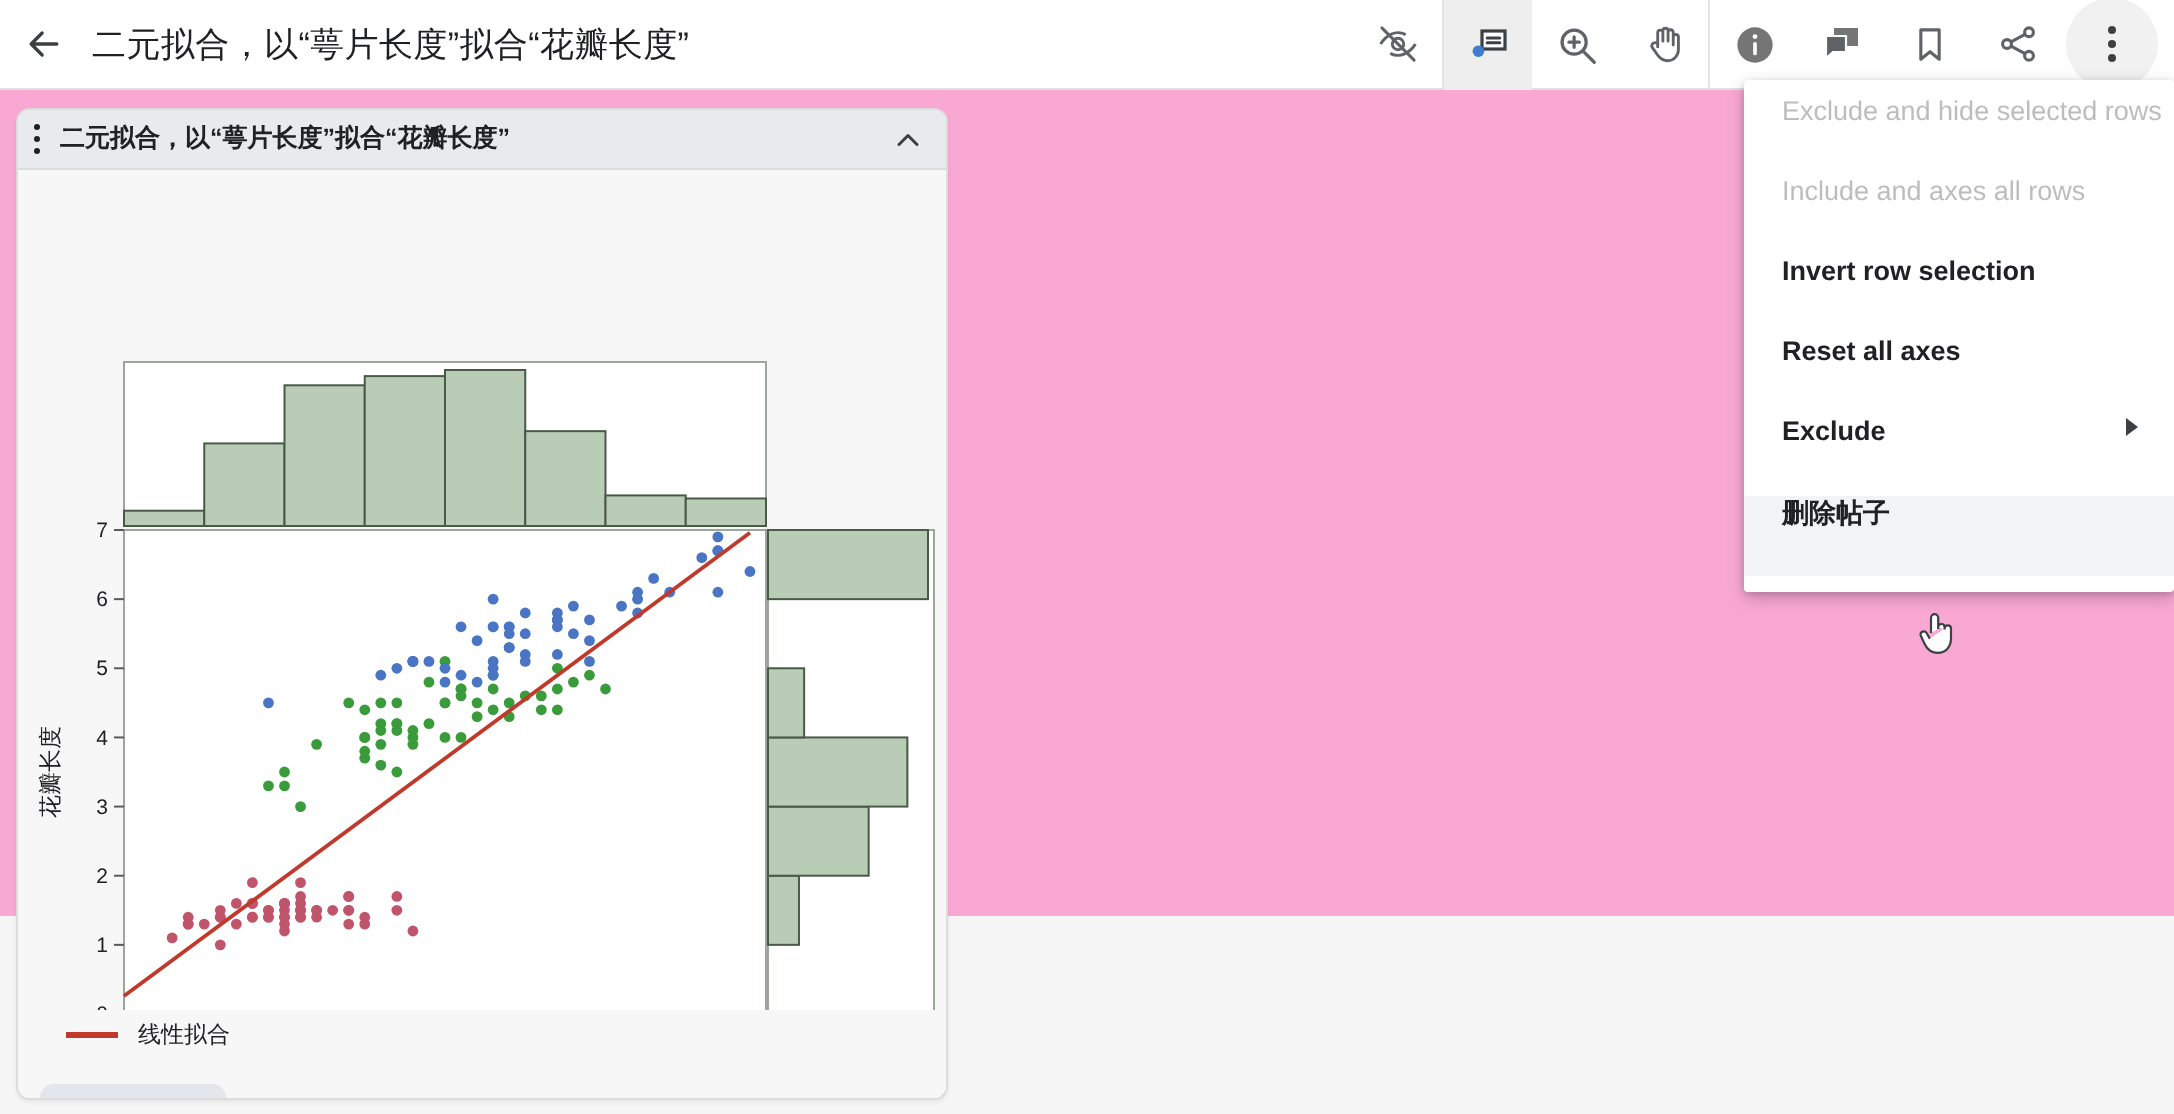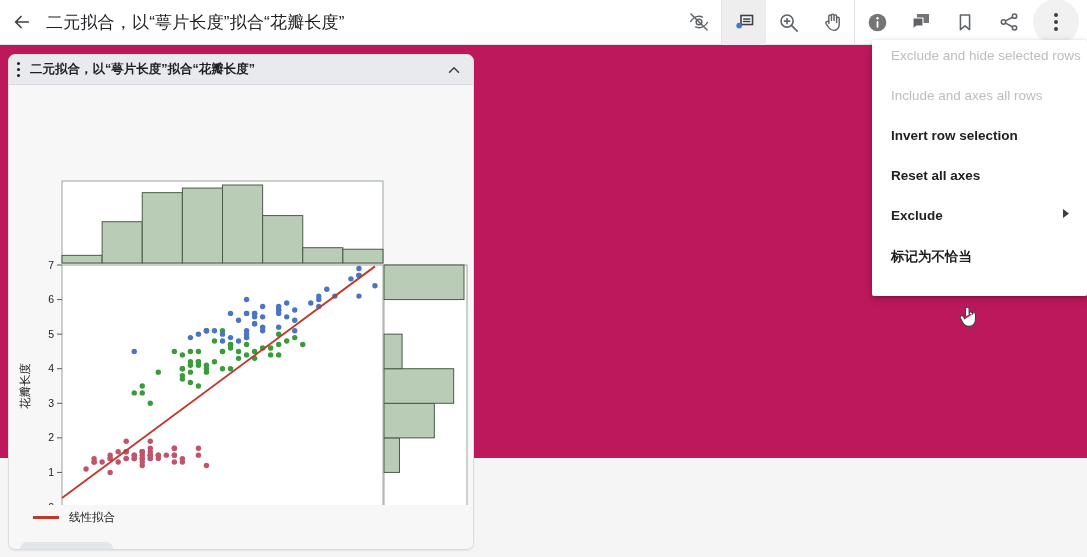--- a/index.html
+++ b/index.html
@@ -3,21 +3,21 @@
 <meta charset="utf-8">
 <style>
   * { box-sizing: border-box; }
   html, body {
     margin: 0; padding: 0;
     width: 1087px; height: 557px;
     overflow: hidden;
     background: #f5f5f5;
     font-family: "Liberation Sans", "DejaVu Sans", sans-serif;
   }
-  #app { position: relative; width: 1087px; height: 458px; background: #be185d; }
+  #app { position: relative; width: 1087px; height: 458px; background: #f9a8d4; }
 
   
   .topbar {
     position: absolute; left: 0; top: 0; width: 1087px; height: 45px;
     background: #ffffff; display: flex; align-items: center;
     border-bottom: 1px solid #e0e0e0;
   }
   .tb-back {
     width: 44px; height: 45px; display: flex; align-items: center; justify-content: center;
     cursor: pointer; color: #3c4043;
@@ -422,22 +422,22 @@
       <div class="menu-item">
         <span>Reset all axes</span>
       </div>
       <div class="menu-item">
         <span>Exclude</span>
         <span class="mi-spacer"></span>
         <span class="submenu-arrow"><svg width="9" height="11" viewBox="0 0 9 11">
             <path d="M1 1l6 4.5L1 10z" fill="#3c4043"></path>
           </svg></span>
       </div>
-      <div class="menu-item">
-        <span>标记为不恰当</span>
+      <div class="menu-item hover">
+        <span>删除帖子</span>
       </div>
     </div>
 
   <div class="cursor-hand">
     <svg width="22" height="26" viewBox="0 0 22 26">
       <path d="M7.5 11.5V3.9c0-1 .8-1.8 1.8-1.8s1.8.8 1.8 1.8v5.6m0-.9c0-.9.7-1.6 1.6-1.6s1.6.7 1.6 1.6v1.1m0-.4c0-.9.7-1.6 1.6-1.6s1.6.7 1.6 1.6v5c0 4-2.6 7.1-6.5 7.1-3.6 0-5.4-1.8-6.6-4.3l-2-4.2c-.4-.9 0-1.8.9-2.1.8-.3 1.6 0 2 .7l1.6 2.8" fill="#fff" stroke="#3c4043" stroke-width="1.1" stroke-linejoin="round"></path>
     </svg>
   </div>
 
 </div>

